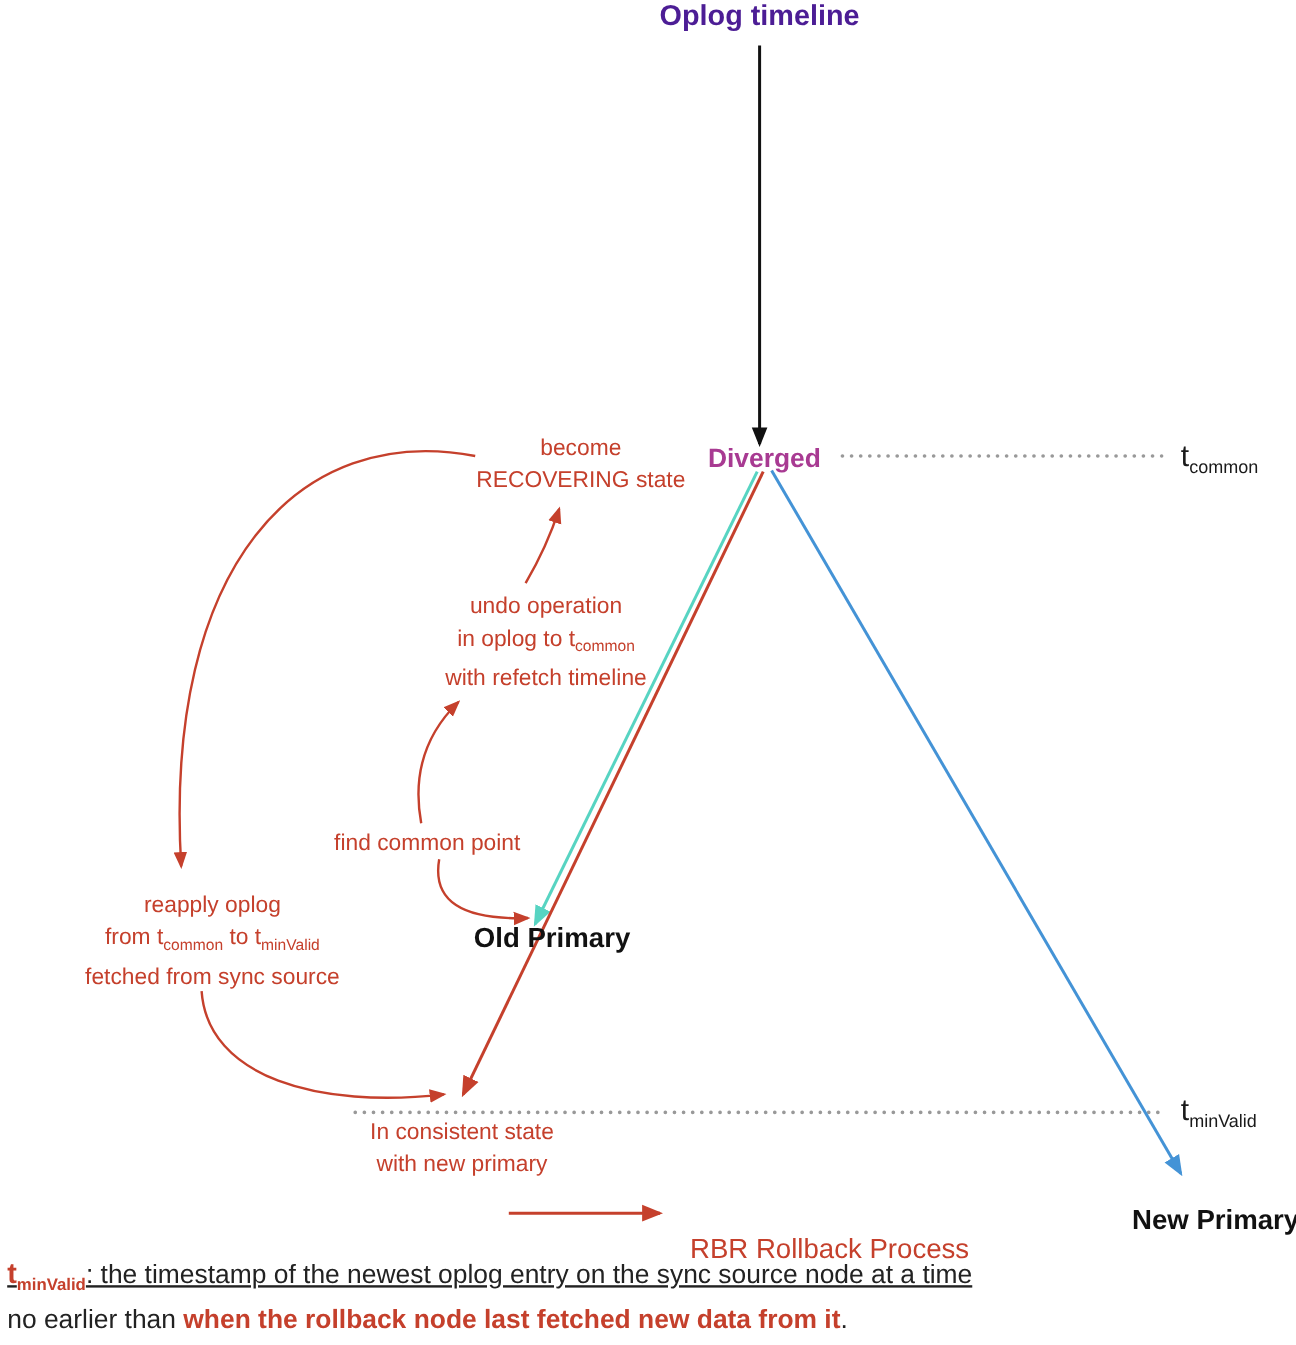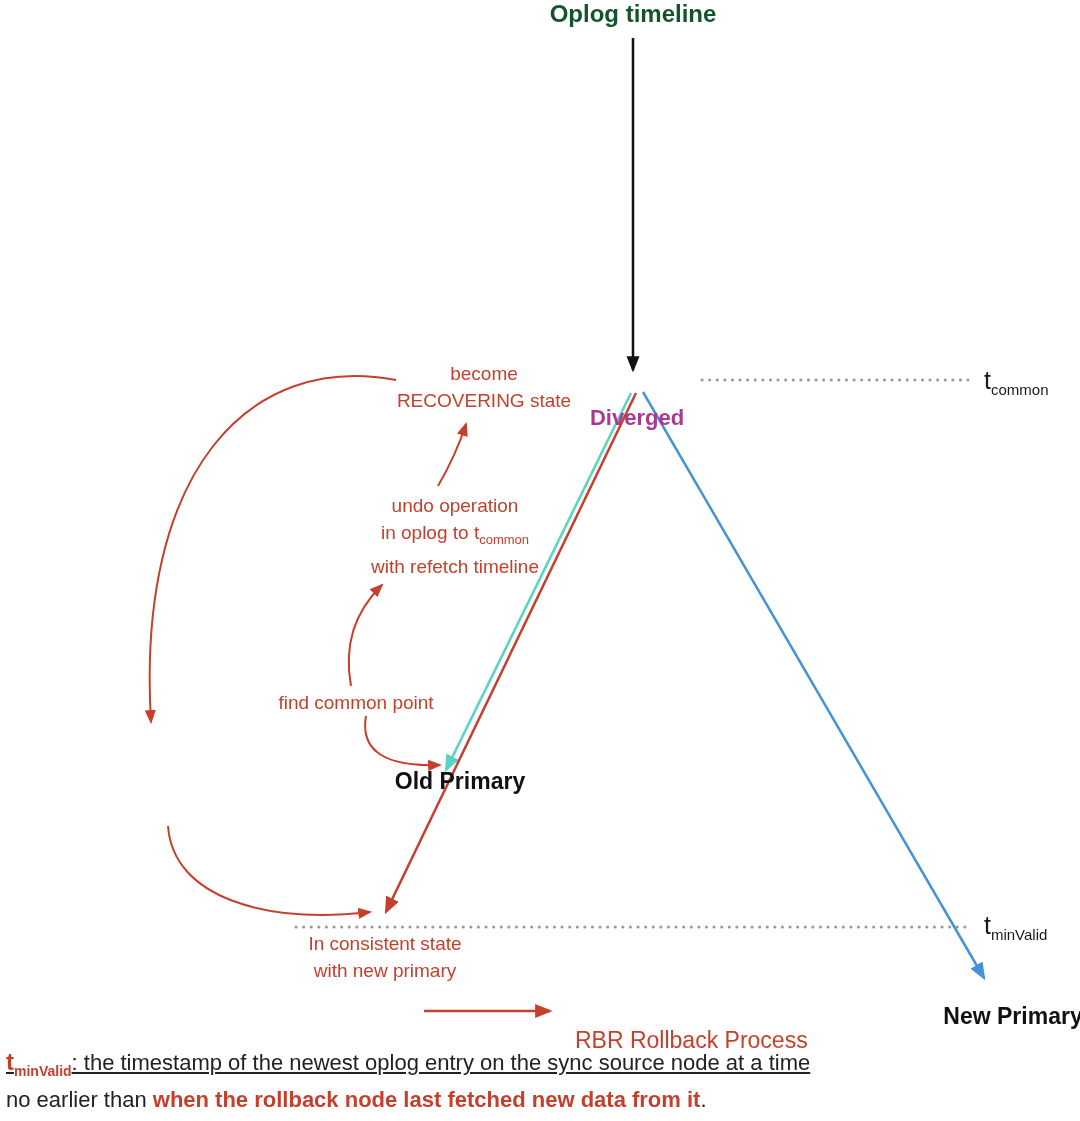--- a/index.html
+++ b/index.html
@@ -19,21 +19,21 @@
              stroke-dasharray: 0.1 7.5; stroke-linecap: round; }
   .s-cyan  { stroke: #57d4c2; stroke-width: 2.5; fill: none; }
   .s-blue  { stroke: #4493d6; stroke-width: 2.5; fill: none; }
   .s-red-main { stroke: #c5402c; stroke-width: 2.5; fill: none; }
   .s-red   { stroke: #c5402c; stroke-width: 2; fill: none; }
 
   .abs { position: absolute; }
   .center { transform: translateX(-50%); text-align: center; white-space: nowrap; }
 
   .node { font-weight: bold; font-size: 23px; color: #111111; }
-  .title { font-weight: bold; font-size: 24px; color: #14532d; }
+  .title { font-weight: bold; font-size: 24px; color: #4c1d95; }
   .diverged { font-weight: bold; font-size: 22px; color: #a83a92; }
 
   .red-note { color: #c5402c; font-size: 19px; line-height: 27px; }
   .red-note sub { font-size: 13px; }
 
   .axis-label { font-size: 25px; color: #1a1a1a; white-space: nowrap; }
   .axis-label sub { font-size: 15px; }
 
   .legend-label { color: #c5402c; font-size: 23px; white-space: nowrap; margin-top: 28px; }
 
@@ -79,21 +79,21 @@
     <path d="M351,686 Q340,626 382,585" class="s-red" marker-end="url(#m-red)"></path>
     <path d="M438,486 Q456,455 466,424" class="s-red" marker-end="url(#m-red)"></path>
     <path d="M396,380 C250,352 136,470 151,722" class="s-red" marker-end="url(#m-red)"></path>
     <path d="M168,826 C173,898 266,924 370,912" class="s-red" marker-end="url(#m-red)"></path>
 
     <line x1="424" y1="1011" x2="550" y2="1011" class="s-red-main" marker-end="url(#m-red)"></line>
   </svg>
 
   <div class="abs center title" style="left:633px; top:0px;">Oplog timeline</div>
 
-  <div class="abs center diverged" style="left:637px; top:369px;margin-top:36px;">Diverged</div>
+  <div class="abs center diverged" style="left:637px; top:369px;">Diverged</div>
 
   <div class="abs axis-label" style="left:984px; top:366px;">
     <span>t</span><sub>common</sub>
   </div>
   <div class="abs axis-label" style="left:984px; top:911px;">
     <span>t</span><sub>minValid</sub>
   </div>
 
   <div class="abs center node" style="left:460px; top:768px;">Old Primary</div>
   <div class="abs center node" style="left:997px; top:1003px;margin-left:16px;">New Primary</div>
@@ -106,20 +106,27 @@
   <div class="abs center red-note" style="left:455px; top:492px;">
     <div>undo operation</div>
     <div>
       <span>in oplog to t</span><sub>common</sub>
     </div>
     <div>with refetch timeline</div>
   </div>
 
   <div class="abs center red-note" style="left:356px; top:689px;">find common point</div>
 
+  <div class="abs center red-note" style="left:177px; top:741px;">
+    <div>reapply oplog</div>
+    <div>
+      <span>from t</span><sub>common</sub><span> to t</span><sub>minValid</sub>
+    </div>
+    <div>fetched from sync source</div>
+  </div>
 
   <div class="abs center red-note" style="left:385px; top:930px;">
     <div>In consistent state</div>
     <div>with new primary</div>
   </div>
 
   <div class="abs legend-label" style="left:575px; top:999px;">RBR Rollback Process</div>
 
   <div class="abs caption-line" style="left:6px; top:1048px;text-decoration:underline;">
     <span class="cap-term"><span>t</span><sub>minValid</sub></span><span>: the timestamp of the newest oplog entry on the sync source node at a time</span>

